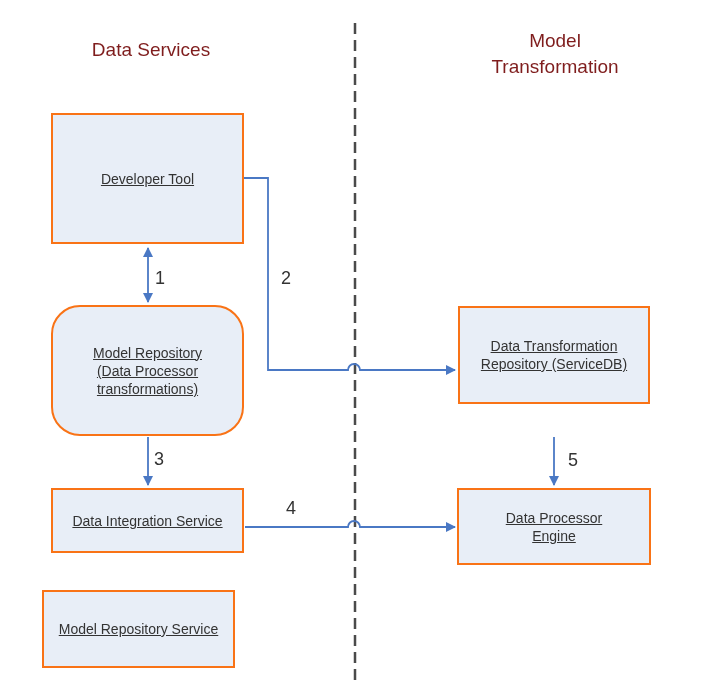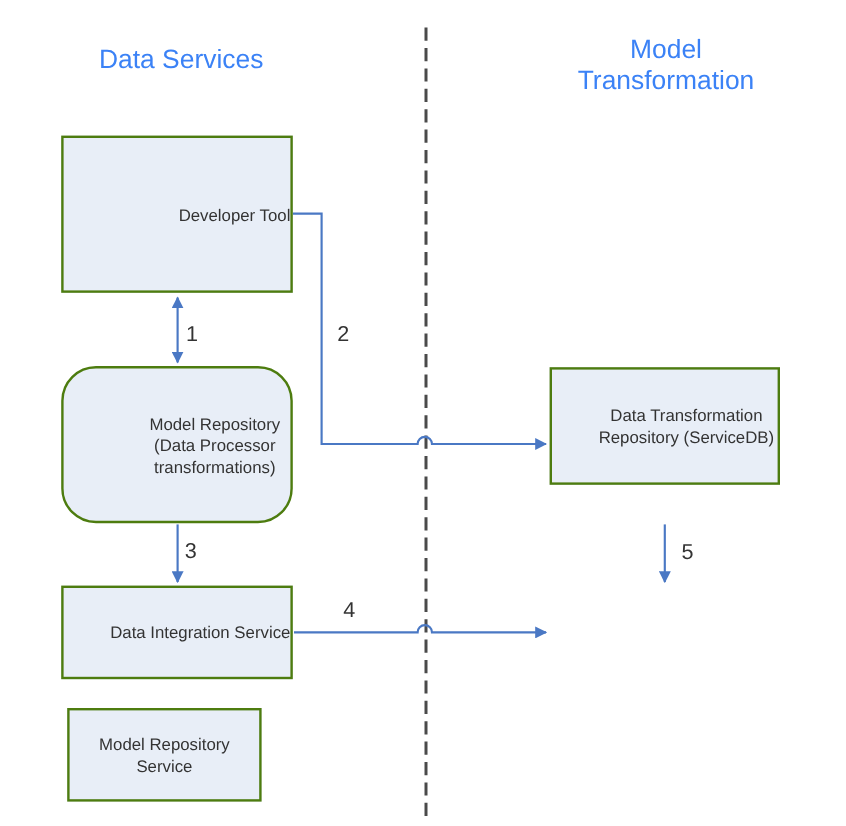--- a/index.html
+++ b/index.html
@@ -11,44 +11,45 @@
   #canvas {
     position: relative;
     width: 705px;
     height: 688px;
     background: #ffffff;
     overflow: hidden;
   }
   .col-title {
     position: absolute;
     text-align: center;
-    font-size: 22px;
+    font-size: 19px;
     line-height: 26px;
-    color: #3b82f6;
+    color: #7f1d1d;
   }
   #title-left  { left: 71px;  top: 37px; width: 160px; }
   #title-right { left: 475px; top: 28px; width: 160px; }
 
   .box {
     position: absolute;
     box-sizing: border-box;
     background: #e8eef7;
-    border: 2px solid #4d7c0f;
+    border: 2px solid #f97316;
     display: flex;
     align-items: center;
-    justify-content: flex-end;
+    justify-content: center;
     text-align: center;
     font-size: 14px;
     line-height: 18px;
     color: #333333;
+    text-decoration: underline;
   }
   #box-developer-tool                 { left: 51px;  top: 113px; width: 193px; height: 131px; }
   #box-model-repository               { left: 51px;  top: 305px; width: 193px; height: 131px; border-radius: 29px; }
-  #box-data-integration-service      { left: 51px;  top: 488px; width: 193px; height: 78px;  }
-  #box-model-repository-service      { left: 56px;  top: 590px; width: 162px; height: 78px;  }
+  #box-data-integration-service      { left: 51px;  top: 488px; width: 193px; height: 65px;  }
+  #box-model-repository-service      { left: 42px;  top: 590px; width: 193px; height: 78px;  }
   #box-data-transformation-repository{ left: 458px; top: 306px; width: 192px; height: 98px; }
   #box-data-processor-engine         { left: 457px; top: 488px; width: 194px; height: 77px;  }
 
   .box-label        { display: inline-block; }
   .wrap-model-repo  { max-width: 126px; }
   .wrap-dtr         { max-width: 152px; }
   .wrap-dpe         { max-width: 110px; }
 
   .num {
     position: absolute;
@@ -120,20 +121,23 @@
   </div>
 
   <div id="box-model-repository-service" class="box">
     <span class="box-label">Model Repository Service</span>
   </div>
 
   <div id="box-data-transformation-repository" class="box">
     <span class="box-label wrap-dtr">Data Transformation Repository (ServiceDB)</span>
   </div>
 
+  <div id="box-data-processor-engine" class="box">
+    <span class="box-label wrap-dpe">Data Processor Engine</span>
+  </div>
 
   <div id="num-1" class="num">1</div>
   <div id="num-2" class="num">2</div>
   <div id="num-3" class="num">3</div>
   <div id="num-4" class="num">4</div>
   <div id="num-5" class="num">5</div>
 
 </div>
 
 </body></html>

